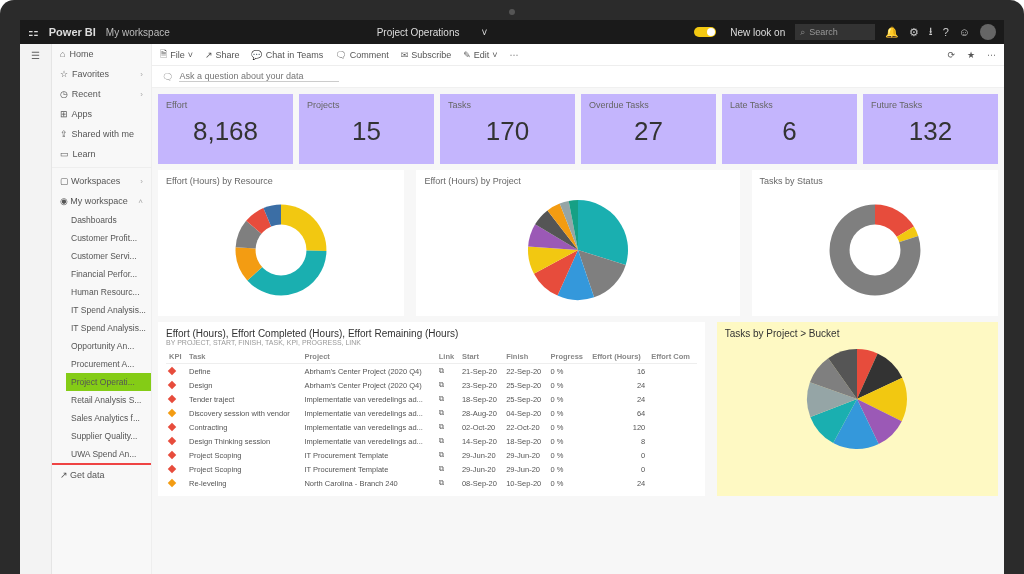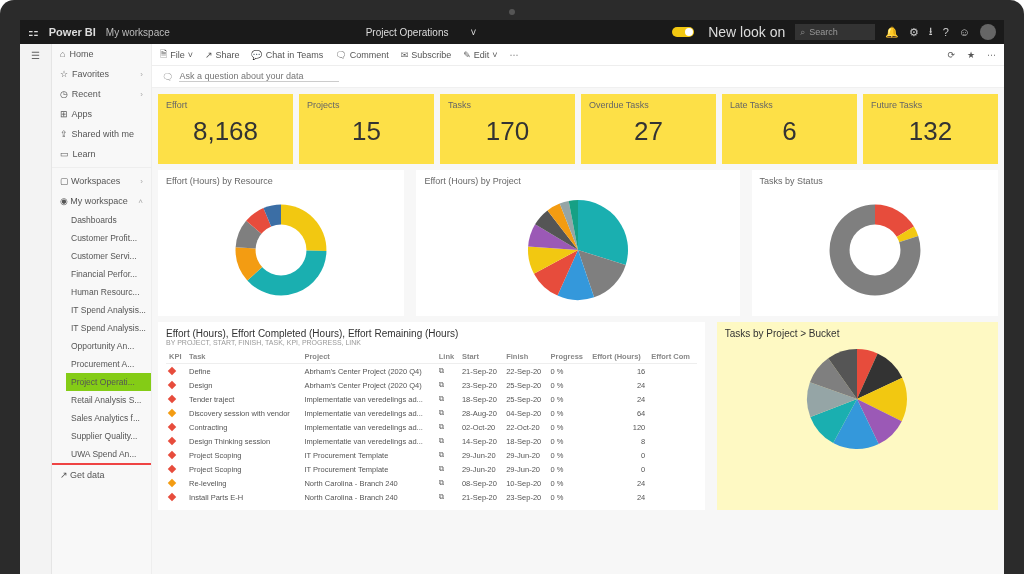--- a/index.html
+++ b/index.html
@@ -28,21 +28,21 @@
 .sidebar .ws-items div.active{background:#84cc16;font-weight:400}
 .sidebar .hr{height:1px;background:#eee;margin:3px 0}
 .content{flex:1;display:flex;flex-direction:column;background:#f7f7f7;overflow:hidden}
 .cmdbar{height:22px;background:#fff;border-bottom:1px solid #eee;display:flex;align-items:center;padding:0 8px;gap:12px;font-size:9px;color:#555}
 .cmdbar .cmd{display:flex;align-items:center;gap:3px;cursor:pointer}
 .cmdbar .spacer{flex:1}
 .qabar{height:22px;background:#fff;padding:4px 10px;display:flex;align-items:center;gap:6px;font-size:9px;color:#888;border-bottom:1px solid #f0f0f0}
 .qabar input{border:none;border-bottom:1px solid #ccc;font-size:9px;width:160px;outline:none}
 .canvas{flex:1;overflow:auto;padding:6px}
 .kpi-row{display:flex;gap:6px;margin-bottom:6px}
-.kpi{flex:1;background:#fde047;padding:6px 8px;min-height:70px}
+.kpi{flex:1;background:#c4b5fd;padding:6px 8px;min-height:70px}
 .kpi .t{font-size:9px;color:#666;margin-bottom:6px}
 .kpi .v{font-size:26px;font-weight:200;color:#333;text-align:center}
 .chart-row{display:flex;gap:12px;margin-bottom:6px}
 .chart-card{background:#fff;padding:6px 8px}
 .chart-card .t{font-size:9px;color:#666;margin-bottom:4px}
 .c1{flex:1.2}.c2{flex:1.6}.c3{flex:1.2}
 .donut-wrap{display:flex;justify-content:center;align-items:center;height:120px}
 svg.donut{width:100px;height:100px}
 svg.pie{width:110px;height:110px}
 .table-card{flex:2;background:#fff;padding:6px 8px}
@@ -66,21 +66,21 @@
   <span class="waffle">⚏</span>
   <span class="brand">Power BI</span>
   <span class="ws">My workspace</span>
   <span class="spacer"></span>
   <span class="dd">
           <span>Project Operations</span>
           <span>˅</span>
         </span>
   <span class="spacer"></span>
   <span class="toggle"></span>
-  <span style="font-size:14px">New look on</span>
+  <span style="font-size:10px">New look on</span>
   <span class="search">
           <span>⌕</span>
           <span>Search</span>
         </span>
   <span class="icn">🔔</span>
   <span class="icn">⚙</span>
   <span class="icn">⭳</span>
   <span class="icn">?</span>
   <span class="icn">☺</span>
   <span class="avatar"></span>
@@ -358,31 +358,20 @@
                       <td><span class="diamond o"></span></td>
                       <td>Re-leveling</td>
                       <td>North Carolina - Branch 240</td>
                       <td>⧉</td>
                       <td>08-Sep-20</td>
                       <td>10-Sep-20</td>
                       <td>0 %</td>
                       <td style="text-align:right">24</td>
                       <td></td>
                     </tr>
-                    <tr>
-                      <td><span class="diamond "></span></td>
-                      <td>Install Parts E-H</td>
-                      <td>North Carolina - Branch 240</td>
-                      <td>⧉</td>
-                      <td>21-Sep-20</td>
-                      <td>23-Sep-20</td>
-                      <td>0 %</td>
-                      <td style="text-align:right">24</td>
-                      <td></td>
-                    </tr>
                   </tbody>
                 </table>
         </div>
         <div class="tcard-r">
                 <div class="t">Tasks by Project &gt; Bucket</div>
                 <div class="donut-wrap" id="ch3">
                   <svg class="pie" viewBox="0 0 110 110">
                     <path d="M55,55 L55,5 A50,50 0 0 1 75.62414486983197,9.451732761956976 Z" fill="#e74c3c"></path>
                     <path d="M55,55 L75.62414486983197,9.451732761956976 A50,50 0 0 1 100.30151478597367,33.83935827777876 Z" fill="#333"></path>
                     <path d="M55,55 L100.30151478597367,33.83935827777876 A50,50 0 0 1 99.78908836546628,77.22470614857377 Z" fill="#f2c811"></path>

